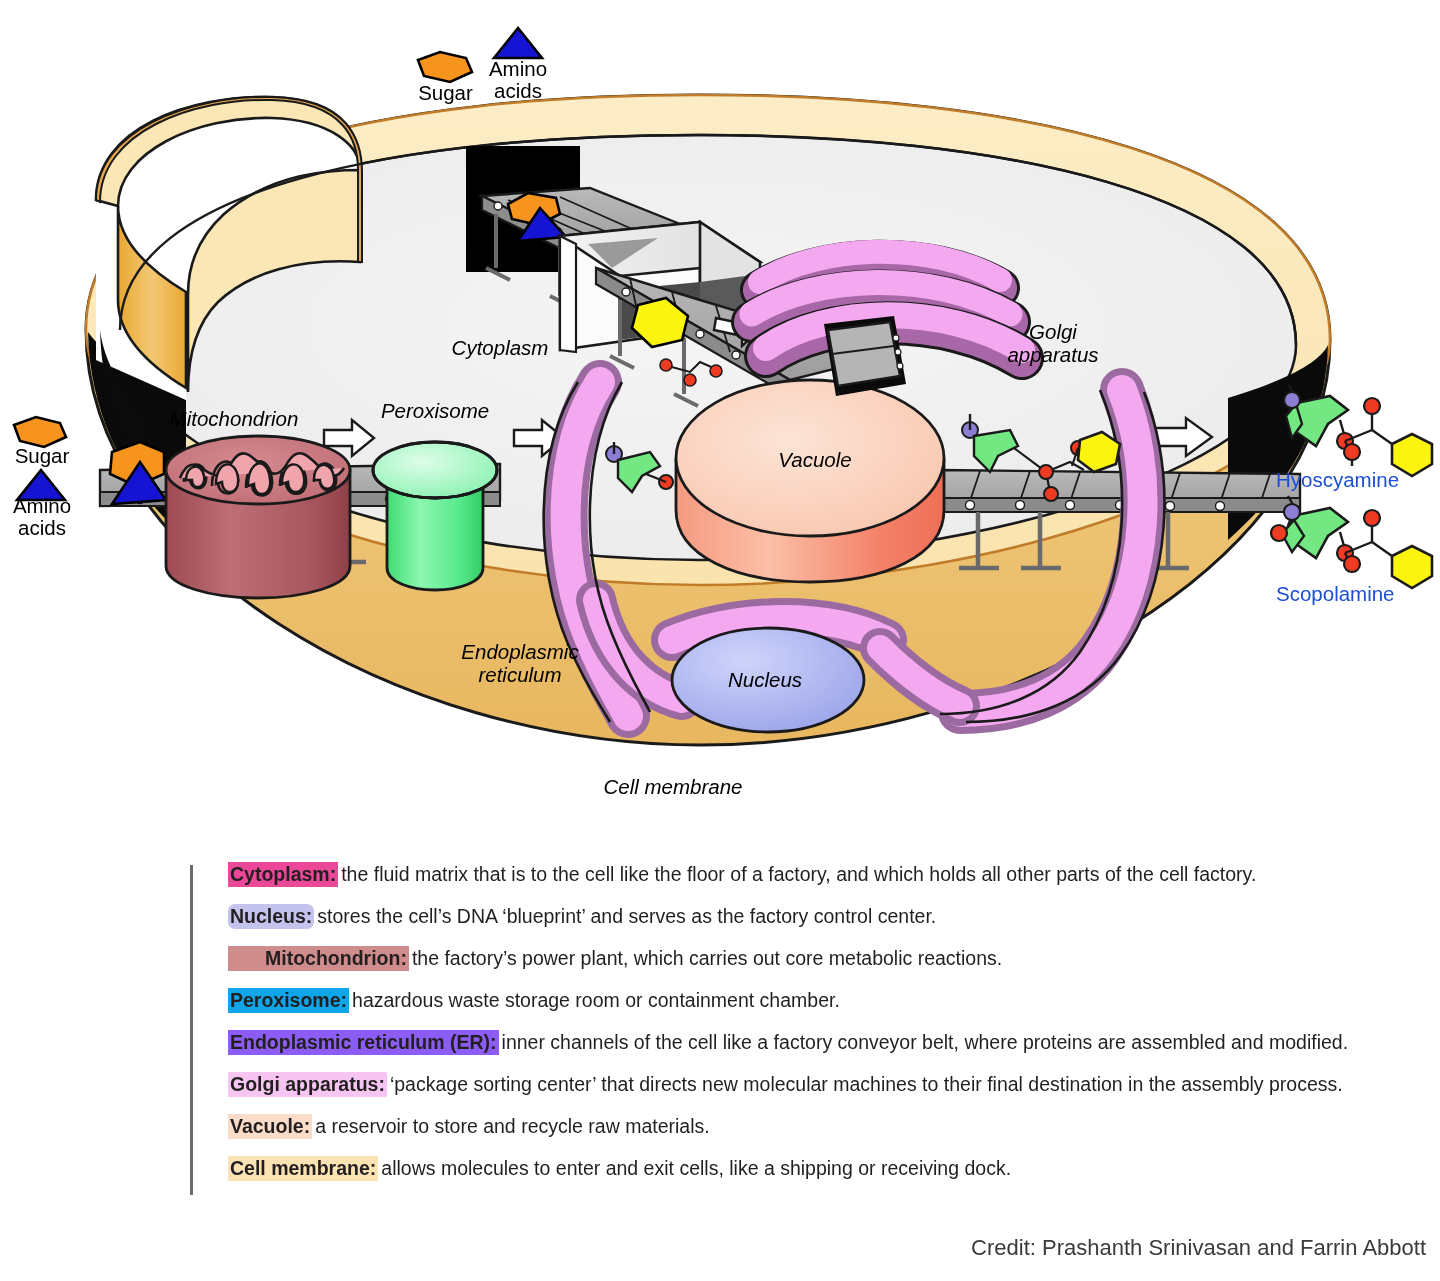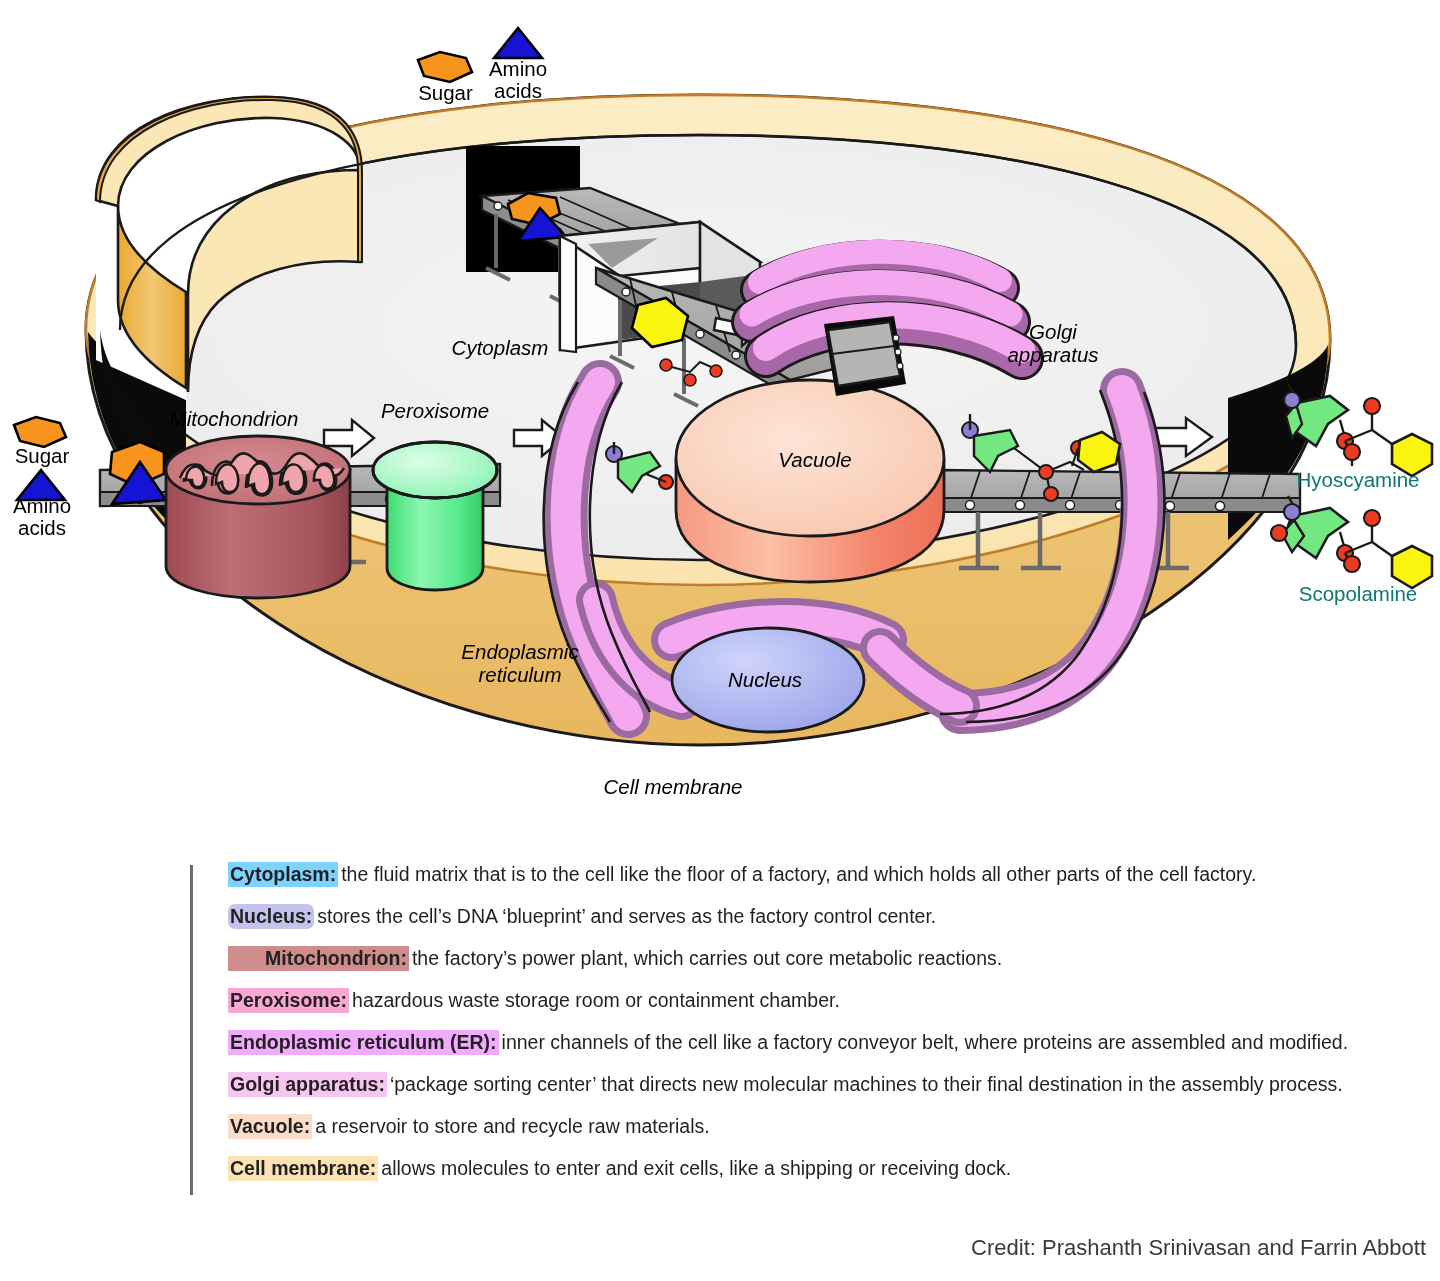--- a/index.html
+++ b/index.html
@@ -35,21 +35,21 @@
   #lbl-cytoplasm{left:410px;top:337px;width:180px;}
   #lbl-mito{left:150px;top:400px;width:168px;margin-top:8px;}
   #lbl-perox{left:355px;top:400px;width:160px;}
   #lbl-golgi{left:988px;top:321px;width:130px;}
   #lbl-vacuole{left:745px;top:449px;width:140px;}
   #lbl-er{left:430px;top:641px;width:180px;}
   #lbl-nucleus{left:690px;top:669px;width:150px;}
   #lbl-cellmem{left:578px;top:776px;width:190px;}
 
   
-  .molname{position:absolute;font-size:20.5px;color:#0f766e;text-align:center;
+  .molname{position:absolute;font-size:20.5px;color:#1d4ed8;
            font-family:"Liberation Sans", sans-serif;}
   #mol-hyos{left:1276px;top:468px;width:164px;}
   #mol-scop{left:1276px;top:582px;width:164px;}
 </style>
 </head>
 <body>
 
 <div id="figure">
 
   <svg class="layer" viewBox="0 0 1440 1281">
@@ -475,25 +475,25 @@
   </div>
   <div class="orglabel" id="lbl-nucleus">Nucleus</div>
   <div class="orglabel" id="lbl-cellmem">Cell membrane</div>
 
   <div class="molname" id="mol-hyos">Hyoscyamine</div>
   <div class="molname" id="mol-scop">Scopolamine</div>
 
   <div id="legend">
     <div class="rule"></div>
     <div class="rows" id="legend-rows">
-        <div class="legend-row"><span class="term" style="background-color: #7dd3fc;">Cytoplasm:</span><span class="desc">the fluid matrix that is to the cell like the floor of a factory, and which holds all other parts of the cell factory.</span></div>
+        <div class="legend-row"><span class="term" style="background-color: #ec4899;">Cytoplasm:</span><span class="desc">the fluid matrix that is to the cell like the floor of a factory, and which holds all other parts of the cell factory.</span></div>
         <div class="legend-row"><span class="term" style="background-color: rgb(195, 195, 238); border-radius: 7px;">Nucleus:</span><span class="desc">stores the cell’s DNA ‘blueprint’ and serves as the factory control center.</span></div>
         <div class="legend-row"><span class="term" style="background-color: rgb(207, 140, 140); padding-left: 37px;">Mitochondrion:</span><span class="desc">the factory’s power plant, which carries out core metabolic reactions.</span></div>
-        <div class="legend-row"><span class="term" style="background-color: #f9a8d4;">Peroxisome:</span><span class="desc">hazardous waste storage room or containment chamber.</span></div>
-        <div class="legend-row"><span class="term" style="background-color: #f0abfc;">Endoplasmic reticulum (ER):</span><span class="desc">inner channels of the cell like a factory conveyor belt, where proteins are assembled and modified.</span></div>
+        <div class="legend-row"><span class="term" style="background-color: #0ea5e9;">Peroxisome:</span><span class="desc">hazardous waste storage room or containment chamber.</span></div>
+        <div class="legend-row"><span class="term" style="background-color: #8b5cf6;">Endoplasmic reticulum (ER):</span><span class="desc">inner channels of the cell like a factory conveyor belt, where proteins are assembled and modified.</span></div>
         <div class="legend-row"><span class="term" style="background-color: rgb(246, 197, 242);">Golgi apparatus:</span><span class="desc">‘package sorting center’ that directs new molecular machines to their final destination in the assembly process.</span></div>
         <div class="legend-row"><span class="term" style="background-color: rgb(251, 220, 200);">Vacuole:</span><span class="desc">a reservoir to store and recycle raw materials.</span></div>
         <div class="legend-row"><span class="term" style="background-color: rgb(252, 227, 180);">Cell membrane:</span><span class="desc">allows molecules to enter and exit cells, like a shipping or receiving dock.</span></div>
       </div>
   </div>
 
   <div id="credit">Credit: Prashanth Srinivasan and Farrin Abbott</div>
 </div>
 
 </body></html>

